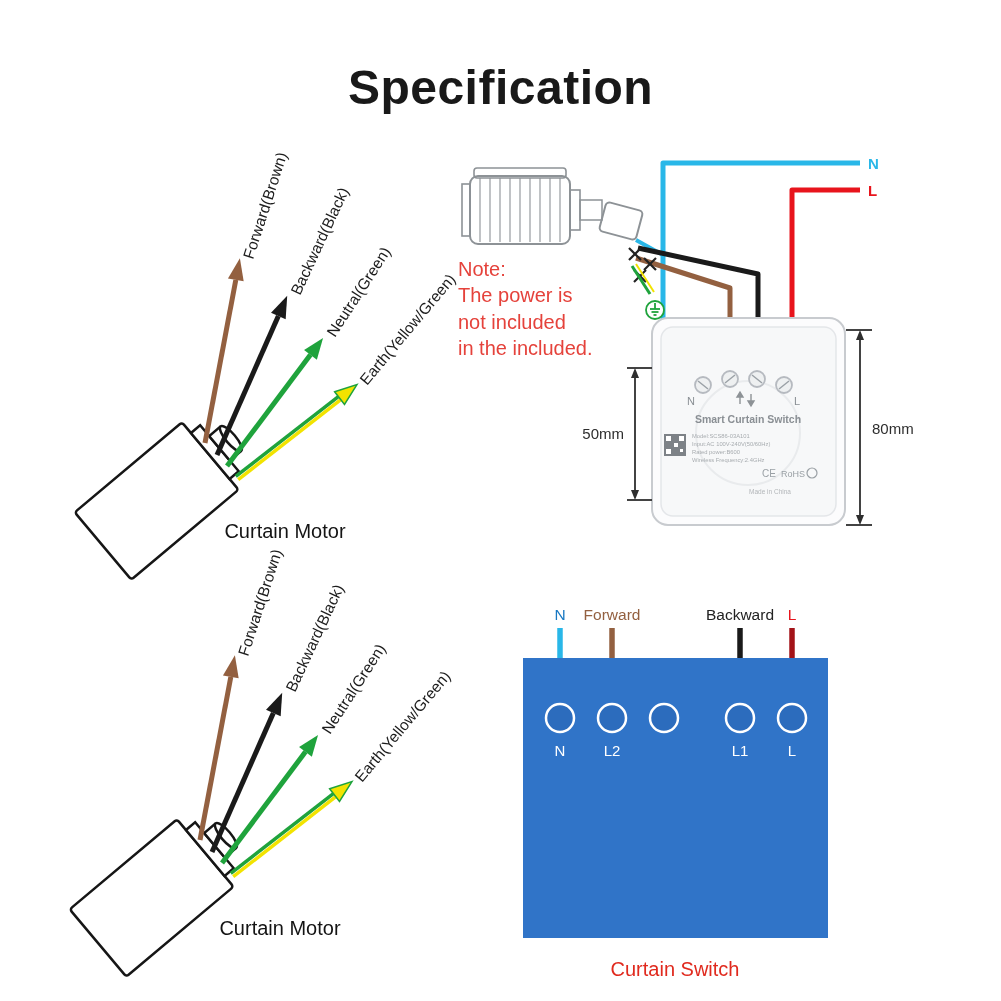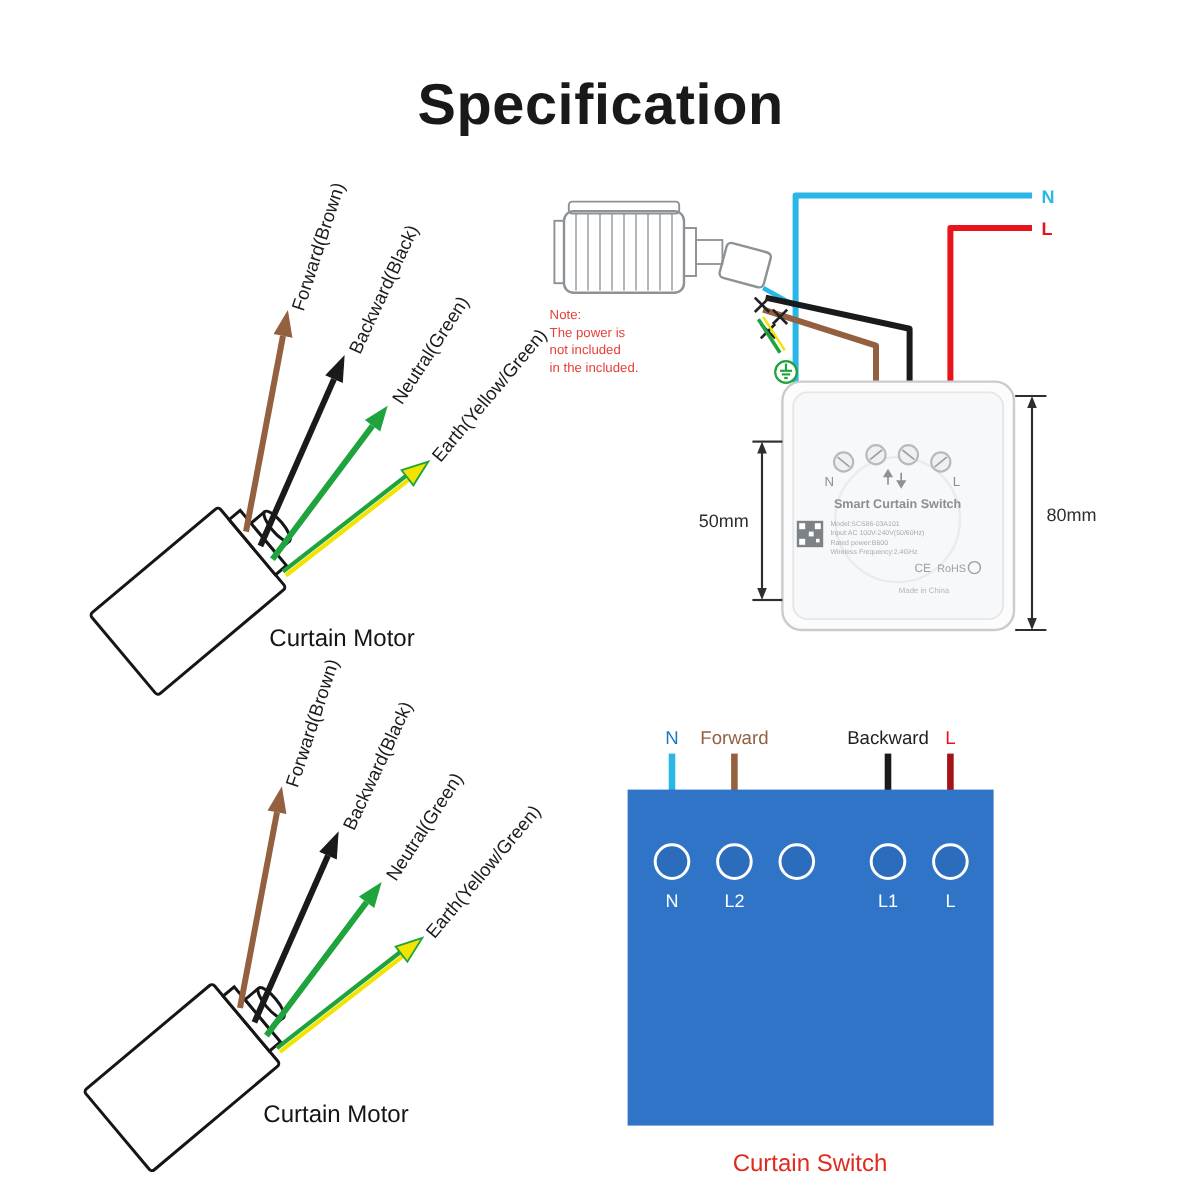--- a/index.html
+++ b/index.html
@@ -20,21 +20,21 @@
   .s-red{stroke:var(--red);} .f-red{fill:var(--red);}
   .s-darkred{stroke:var(--darkred);}
   .f-bluebody{fill:var(--bluebody);}
   .f-labelblue{fill:var(--labelblue);}
   .f-captionred{fill:var(--captionred);}
   .gray-line{stroke:var(--grayline);fill:none;}
   .panel-txt{fill:#8a8f94;}
   .dim{stroke:#2e2e2e;stroke-width:1.8px;}
   .dim-head{fill:#2e2e2e;}
   .dim-label{font-size:15px;fill:#2e2e2e;}
-  .note{left:458px;top:256px;width:170px;font-size:11px;line-height:1.32;}
+  .note{left:458px;top:256px;width:170px;font-size:20px;line-height:1.32;}
   .note span{display:block;}
   .term-label{font-size:15px;fill:#ffffff;text-anchor:middle;}
   .top-label{font-size:15.5px;text-anchor:middle;font-weight:400;}
 </style>
 </head>
 <body>
 
 <div id="canvas">
 
   <div id="title" class="abs">Specification</div>

